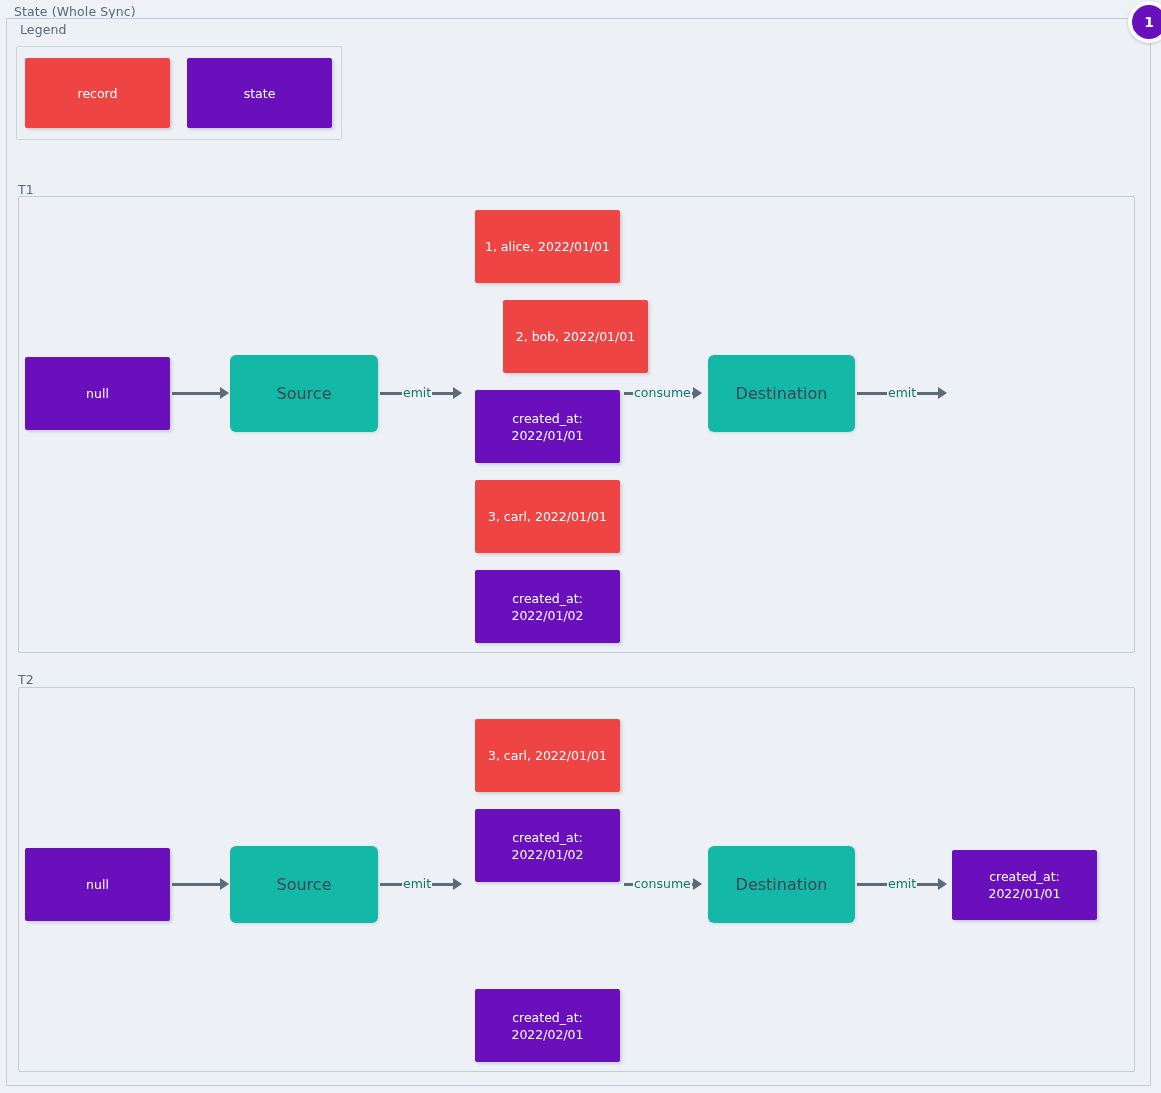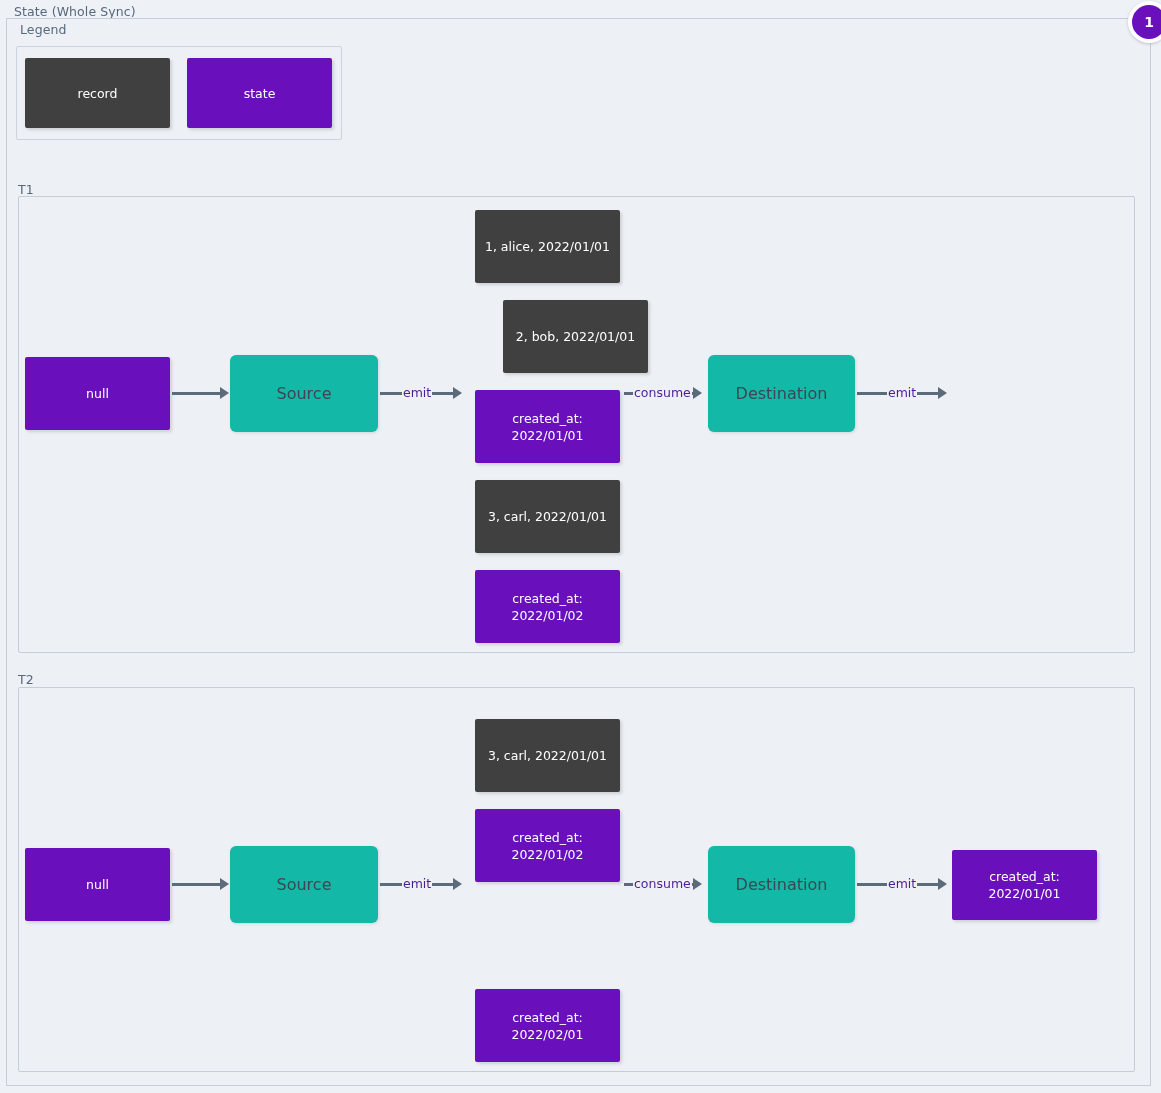--- a/index.html
+++ b/index.html
@@ -49,39 +49,39 @@
     justify-content: center;
     text-align: center;
     color: #ffffff;
     font-size: 12.5px;
     line-height: 17px;
     border-radius: 2px;
     box-shadow: 2px 2px 3px rgba(90,100,115,0.22);
     padding: 2px 6px;
     white-space: pre-line;
   }
-  .node.record { background: #404040; }
+  .node.record { background: #ef4444; }
   .node.state  { background: #6910bc; }
   .node.plain {
     background: #14b8a6;
     color: #3b4754;
     border-radius: 6px;
     box-shadow: 1px 1px 3px rgba(90,100,115,0.18);
     font-size: 16px;
   }
 
   
   .edge { position: absolute; height: 20px; display: flex; align-items: center; }
   .edge-line {
     height: 3px;
     background: #5c6b7a;
     flex: 0 0 auto;
   }
   .edge-label {
-    color: #4c1d95;
+    color: #0f766e;
     font-size: 12.5px;
     line-height: 14px;
     padding: 0 1px;
     white-space: nowrap;
   }
   .edge-head {
     width: 0; height: 0;
     border-top: 6px solid transparent;
     border-bottom: 6px solid transparent;
     border-left: 9px solid #5c6b7a;

